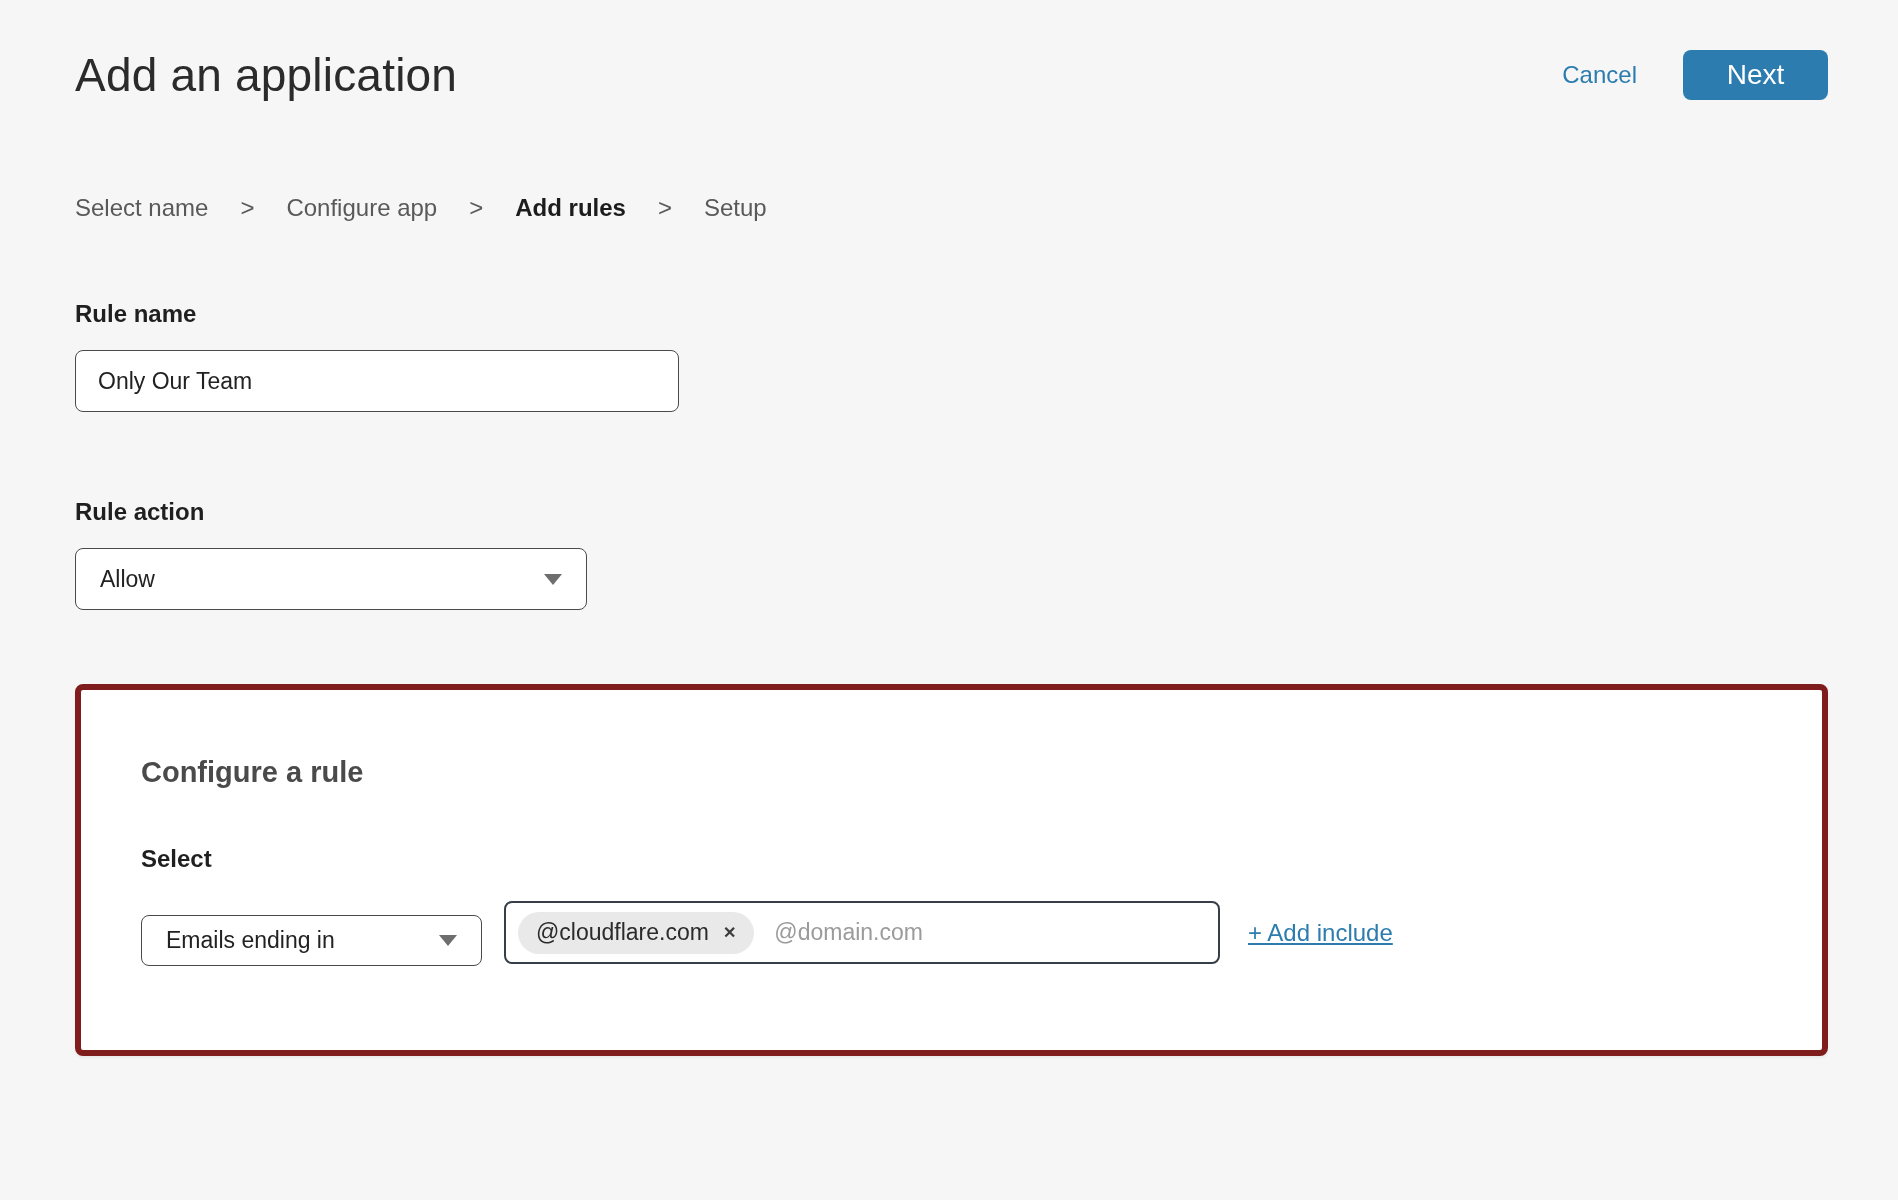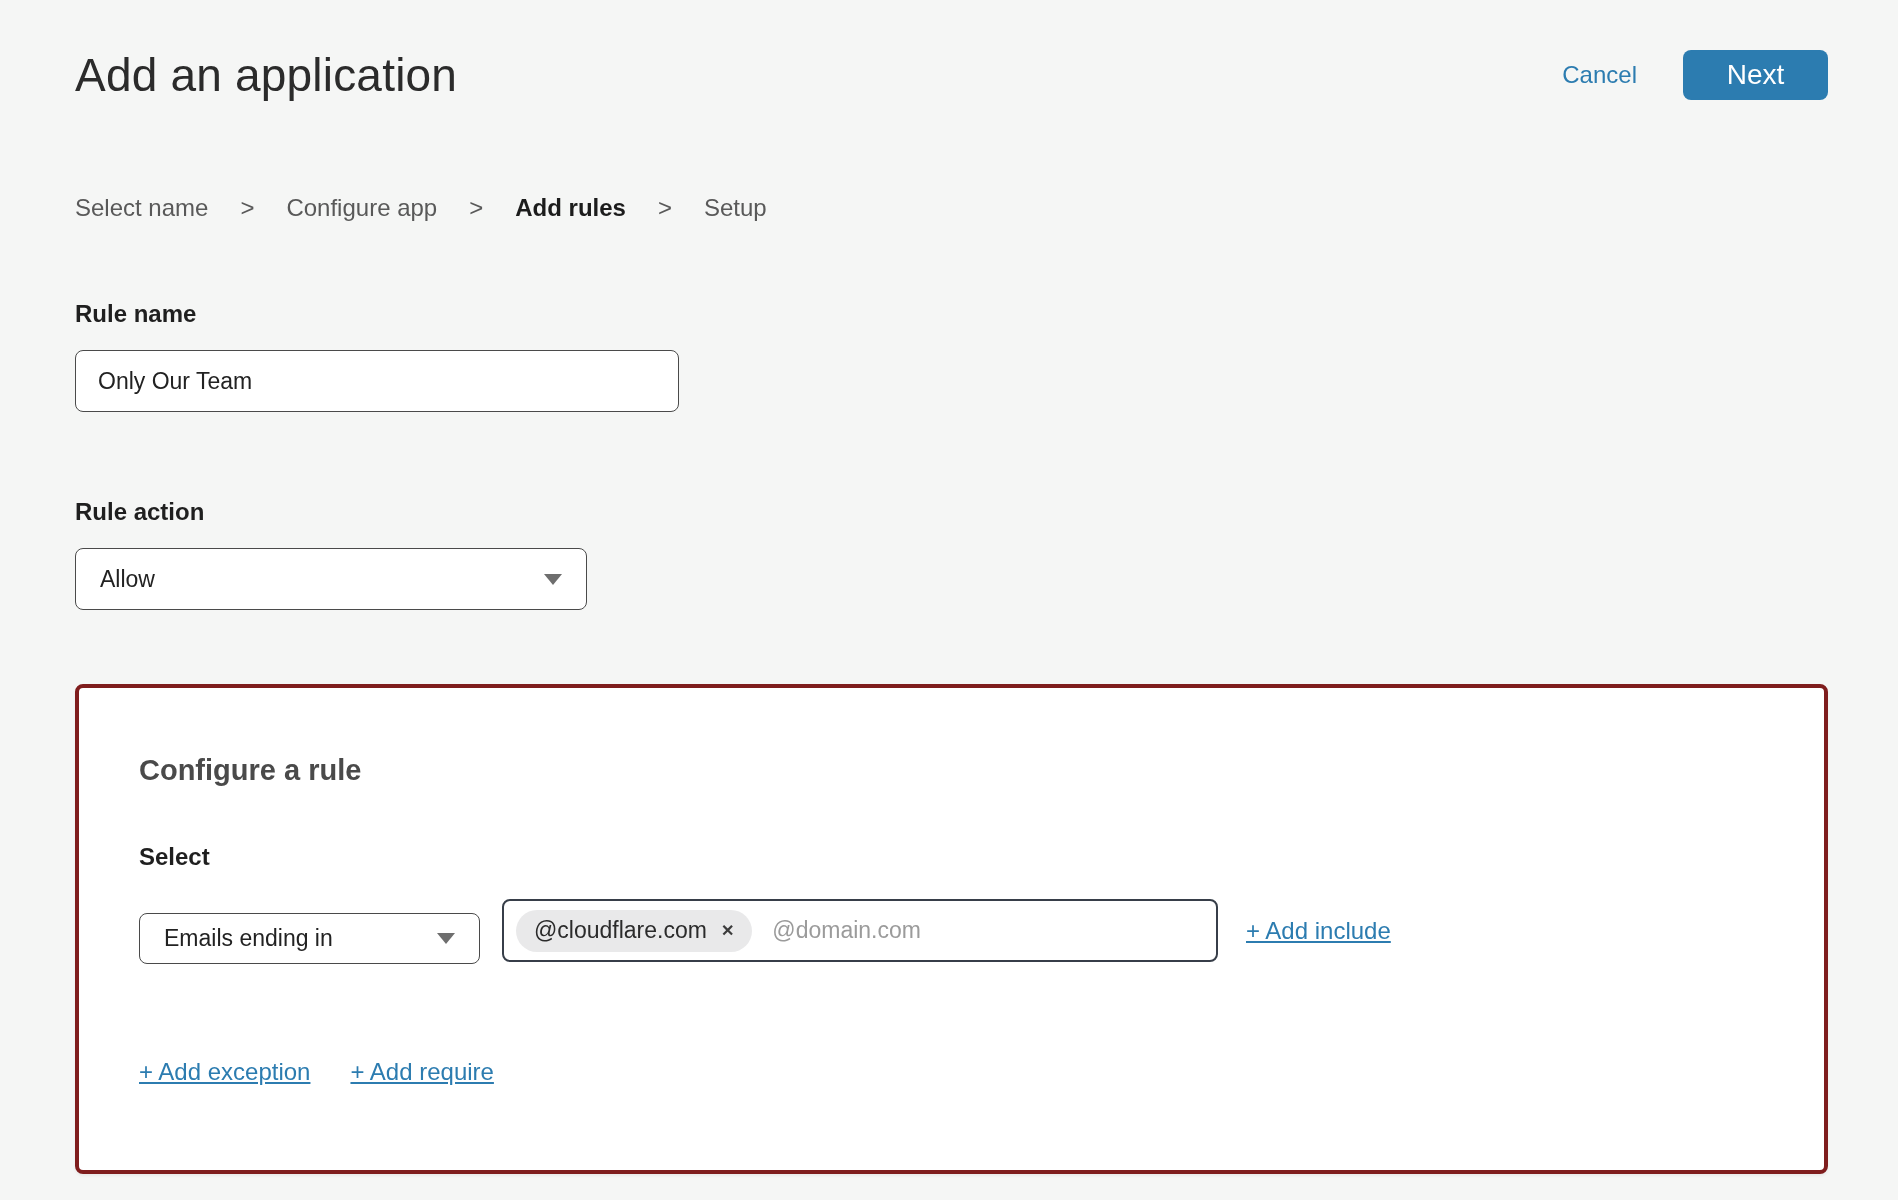--- a/index.html
+++ b/index.html
@@ -46,21 +46,21 @@
   }
   .caret {
     width: 0; height: 0;
     border-left: 9px solid transparent; border-right: 9px solid transparent;
     border-top: 11px solid #6e6e6e;
   }
 
   
   .card {
     margin-top: 74px; background: #ffffff;
-    border: 4px solid #7f1d1d; border-radius: 8px;
+    border: 6px solid #7f1d1d; border-radius: 8px;
     box-shadow: 0 2px 3px rgba(0,0,0,0.05);
     padding: 66px 60px 84px 60px;
   }
   .card-title { margin: 0; font-size: 29px; font-weight: bold; color: #4a4a4a; }
   .include-label { margin-top: 56px; font-size: 24px; font-weight: bold; color: #1f1f1f; }
 
   .rule-row { margin-top: 26px; display: flex; align-items: center; }
   .condition-select { margin-top: 16px; width: 341px; height: 51px; }
   .tag-input {
     margin-left: 22px; width: 716px; height: 63px;
@@ -138,19 +138,15 @@
         <span class="pill">
           <span>@cloudflare.com</span>
           <button class="pill-x">✕</button>
         </span>
         <input class="ghost-input" type="text" placeholder="@domain.com" style="">
       </div>
 
       <a class="link add-include">+ Add include</a>
     </div>
 
-    <div class="links-row">
-      <a class="link">+ Add exception</a>
-      <a class="link">+ Add require</a>
-    </div>
   </section>
 
 </div>
 
 </body></html>

